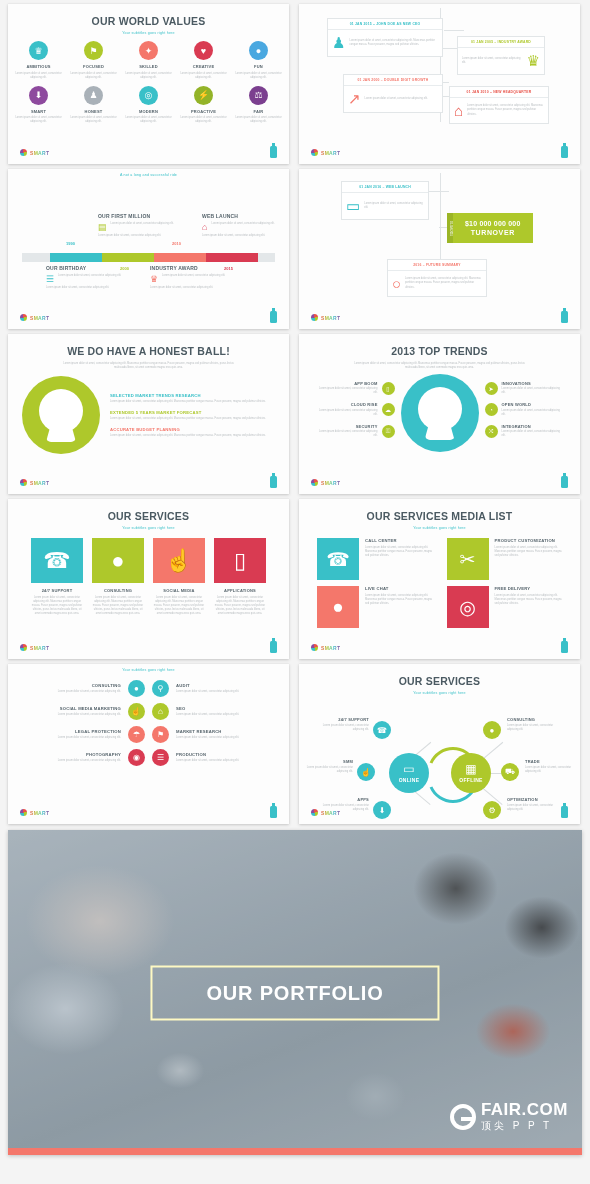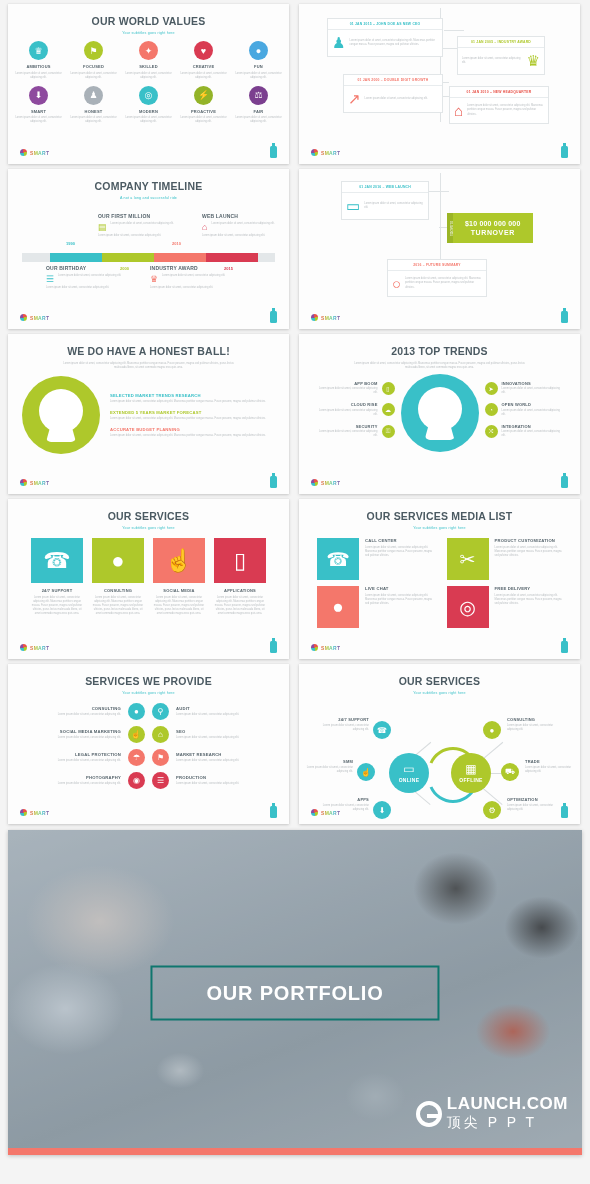--- a/index.html
+++ b/index.html
@@ -125,27 +125,27 @@
       radial-gradient(ellipse 90px 70px at 10% 55%, #dde4ea 0%, rgba(221,228,234,0) 65%),
       radial-gradient(ellipse 70px 60px at 78% 18%, #3c3a38 0%, rgba(60,58,56,0) 60%),
       radial-gradient(ellipse 60px 50px at 93% 30%, #2f2d2c 0%, rgba(47,45,44,0) 62%),
       radial-gradient(ellipse 60px 45px at 88% 62%, #c9563f 0%, rgba(201,86,63,0) 62%),
       radial-gradient(ellipse 50px 40px at 64% 82%, #b8c2c8 0%, rgba(184,194,200,0) 60%),
       radial-gradient(ellipse 40px 30px at 30% 74%, #cfd6da 0%, rgba(207,214,218,0) 60%),
       linear-gradient(160deg, #c3ccd3 0%, #aab5bd 35%, #9aa6ae 60%, #b6bfc5 100%);
   }
   .photo-tint { position: absolute; inset: 0; background: rgba(118,132,143,0.34); }
   .band { position: absolute; left: 50%; top: 50%; transform: translate(-50%,-50%);
-    border: 2px solid #0f766e; padding: 14px 54px; }
+    border: 2px solid #fef9c3; padding: 14px 54px; }
   .band-txt { color: #fff; font-size: 20px; font-weight: bold; letter-spacing: .8px; white-space: nowrap; }
   .wm { position: absolute; right: 14px; bottom: 22px; display: flex; align-items: center; gap: 5px; }
   .wm-g { width: 26px; height: 26px; border-radius: 50%; border: 4px solid #fff; position: relative; }
   .wm-g:after { content:""; position:absolute; right:-1px; top:9px; width:12px; height:4px; background:#fff; }
   .wm-t1 { color: #fff; font-size: 17px; font-weight: bold; letter-spacing: .5px; line-height: 1; }
-  .wm-t2 { color: #fff; font-size: 14px; letter-spacing: 3px; line-height: 1.5; }
+  .wm-t2 { color: #fff; font-size: 10px; letter-spacing: 3px; line-height: 1.5; }
   .redbar { position: absolute; left: 0; right: 0; bottom: 0; height: 7px; background: #f4776b; }
 </style>
 </head>
 <body>
 
 <div class="page">
   <div class="grid">
 
     <div class="row">
 
@@ -257,21 +257,20 @@
           <div class="logo-mark"></div>
           <div class="logo-txt">SMART</div>
         </div>
         <div class="bottle"></div>
       </div>
     </div>
 
     <div class="row">
 
       <div class="slide">
-        <div class="s-title">COMPANY TIMELINE</div>
         <div class="s-sub">A not a long and successful ride</div>
 
         <div class="tlbar">
           <div class="tlseg" style="left:28px;width:52px;background:#39c0c8"></div>
           <div class="tlseg" style="left:80px;width:52px;background:#aec82b"></div>
           <div class="tlseg" style="left:132px;width:52px;background:#f4776b"></div>
           <div class="tlseg" style="left:184px;width:52px;background:#d93b52"></div>
         </div>
 
         <div class="tri" style="left:66px; top:86px; border-top:5px solid #39c0c8;"></div>
@@ -533,21 +532,20 @@
           <div class="logo-mark"></div>
           <div class="logo-txt">SMART</div>
         </div>
         <div class="bottle"></div>
       </div>
     </div>
 
     <div class="row">
 
       <div class="slide">
-        <div class="s-title">SERVICES WE PROVIDE</div>
         <div class="s-sub">Your subtitles goes right here</div>
         <div style="padding-top:8px">
           <div class="pv-row">
             <div class="pv-txt" style="text-align:right">
               <div class="pv-name">CONSULTING</div>
               <div class="lorem lorem-r">Lorem ipsum dolor sit amet, consectetur adipiscing elit.</div>
             </div>
             <div class="pv-circ" style="background:#39c0c8">●</div>
             <div class="pv-circ" style="background:#39c0c8">⚲</div>
             <div class="pv-txt">
@@ -672,19 +670,19 @@
 
   <div class="banner">
     <div class="photo"></div>
     <div class="photo-tint"></div>
     <div class="band">
       <div class="band-txt">OUR PORTFOLIO</div>
     </div>
     <div class="wm">
       <div class="wm-g"></div>
       <div>
-        <div class="wm-t1">LAUNCH.COM</div>
+        <div class="wm-t1">FAIR.COM</div>
         <div class="wm-t2">顶尖 P P T</div>
       </div>
     </div>
     <div class="redbar"></div>
   </div>
 </div>
 
 </body></html>

